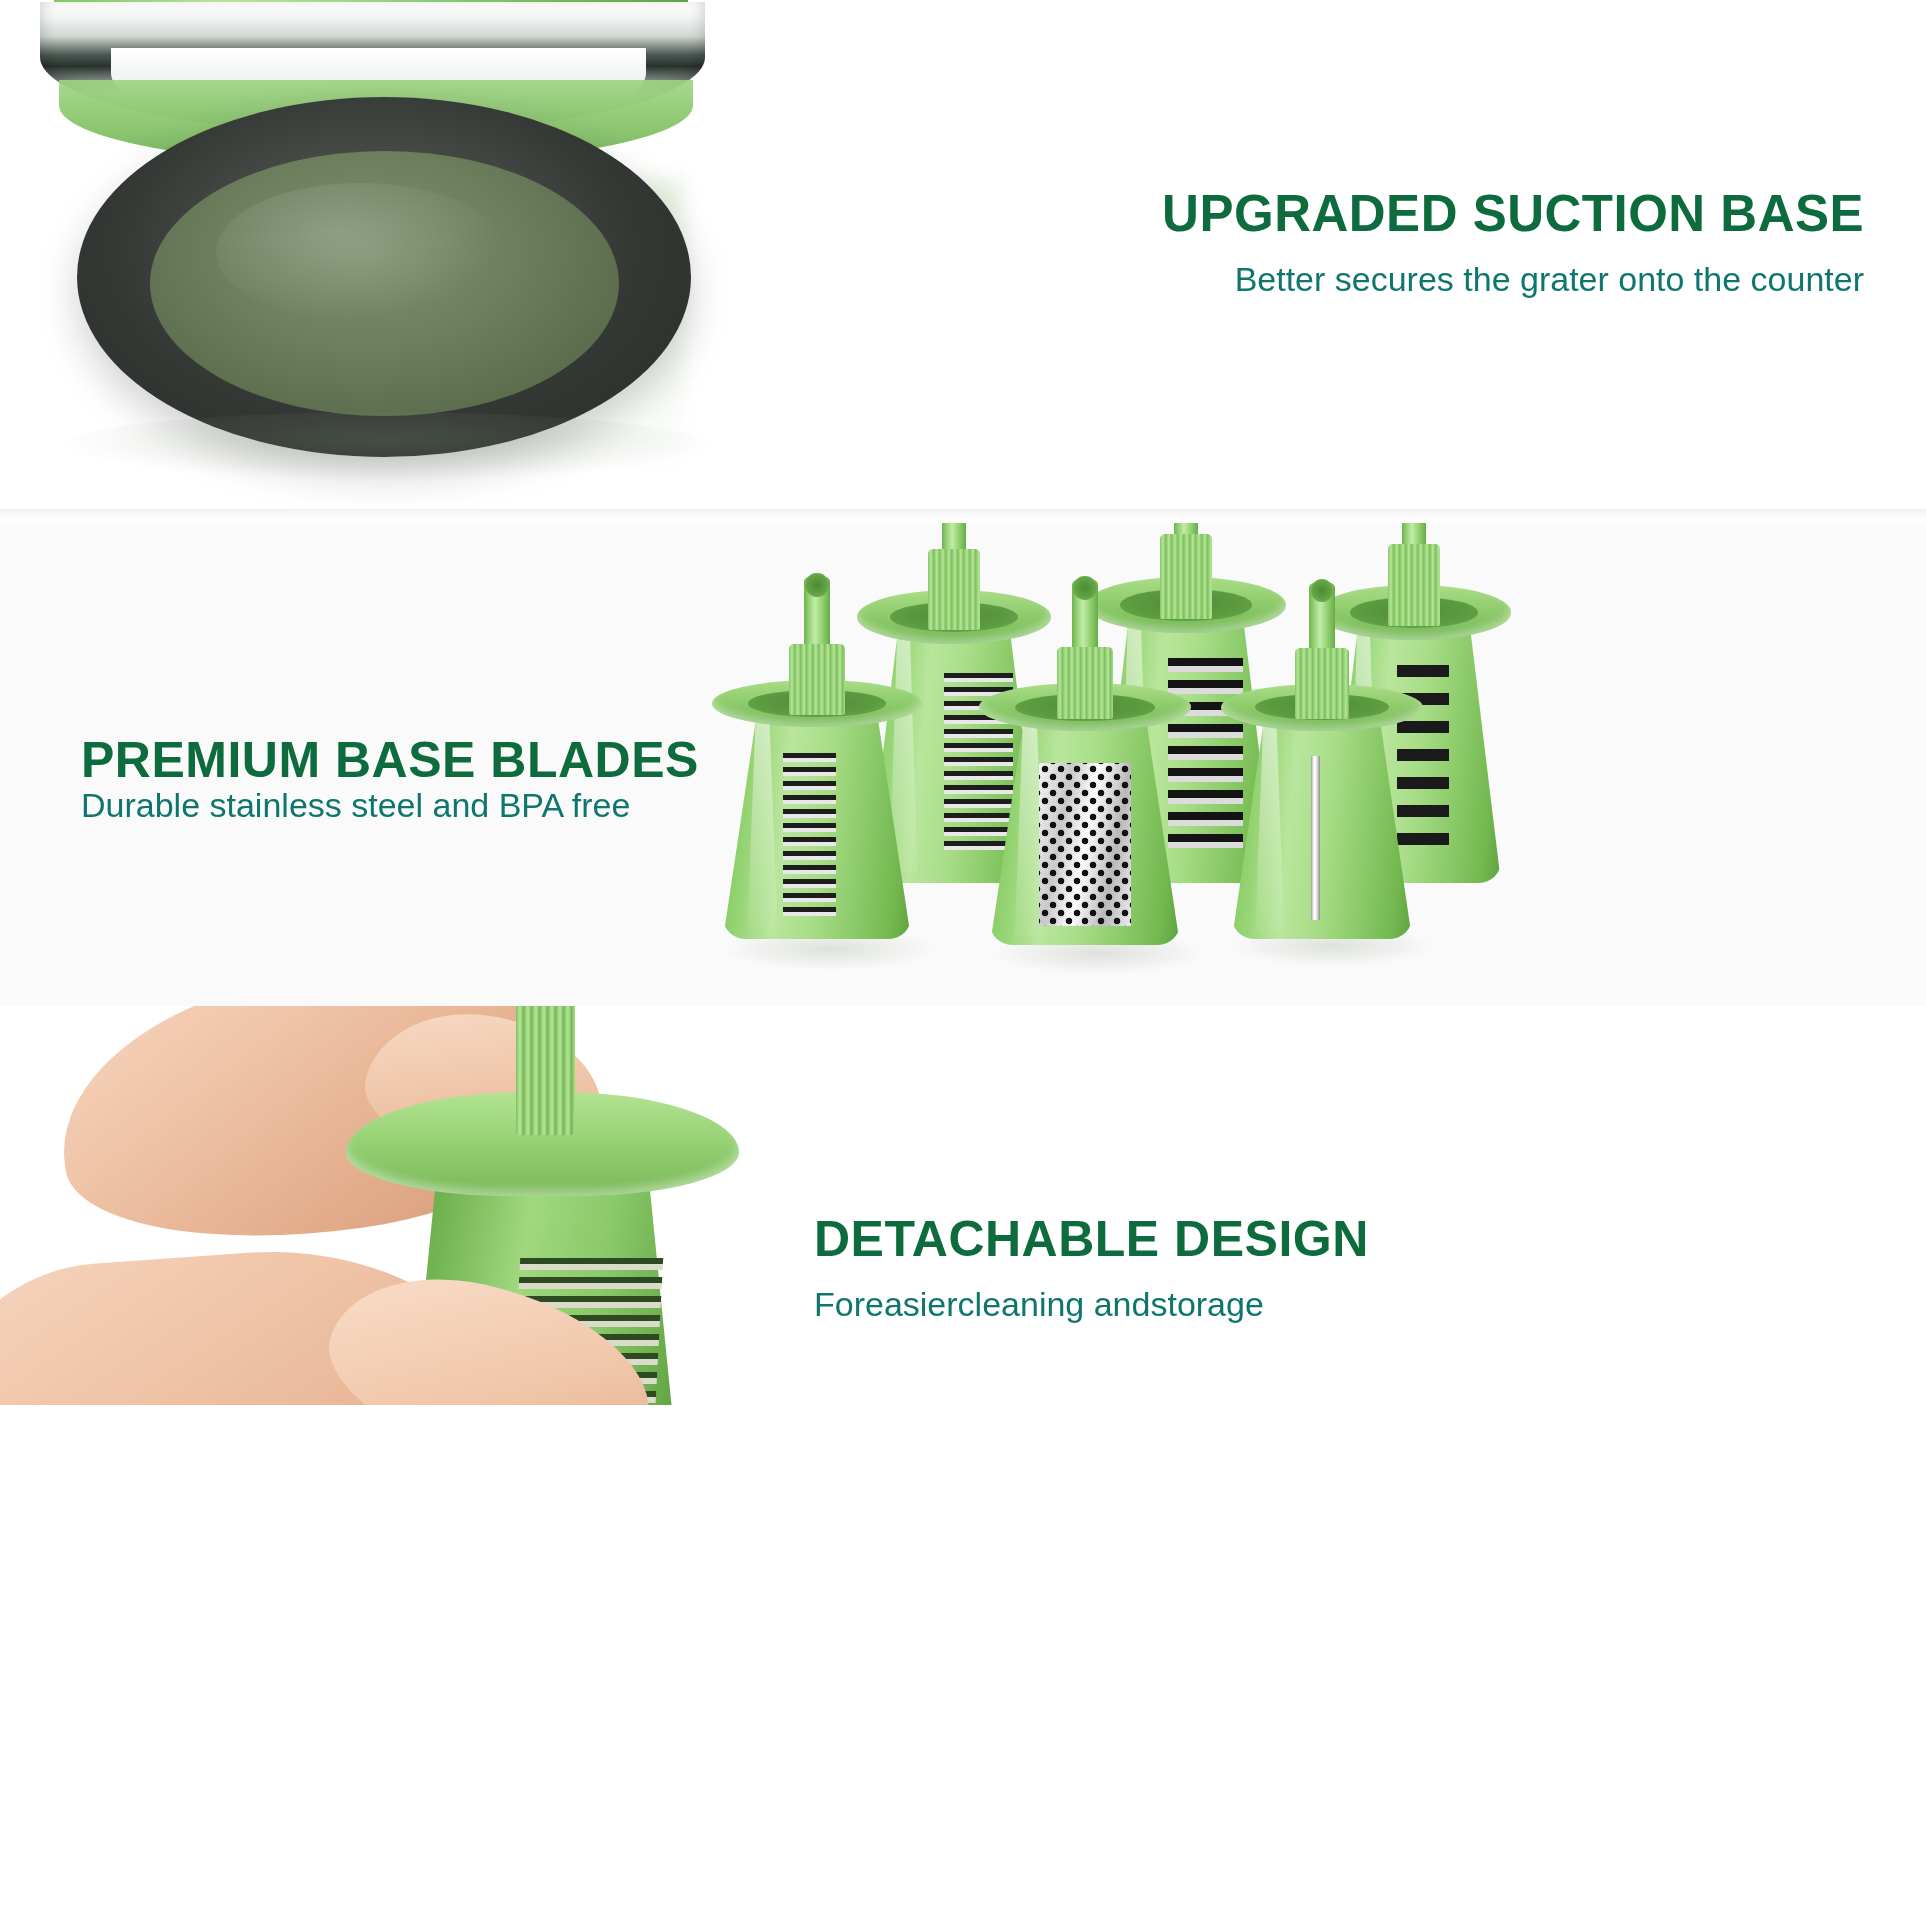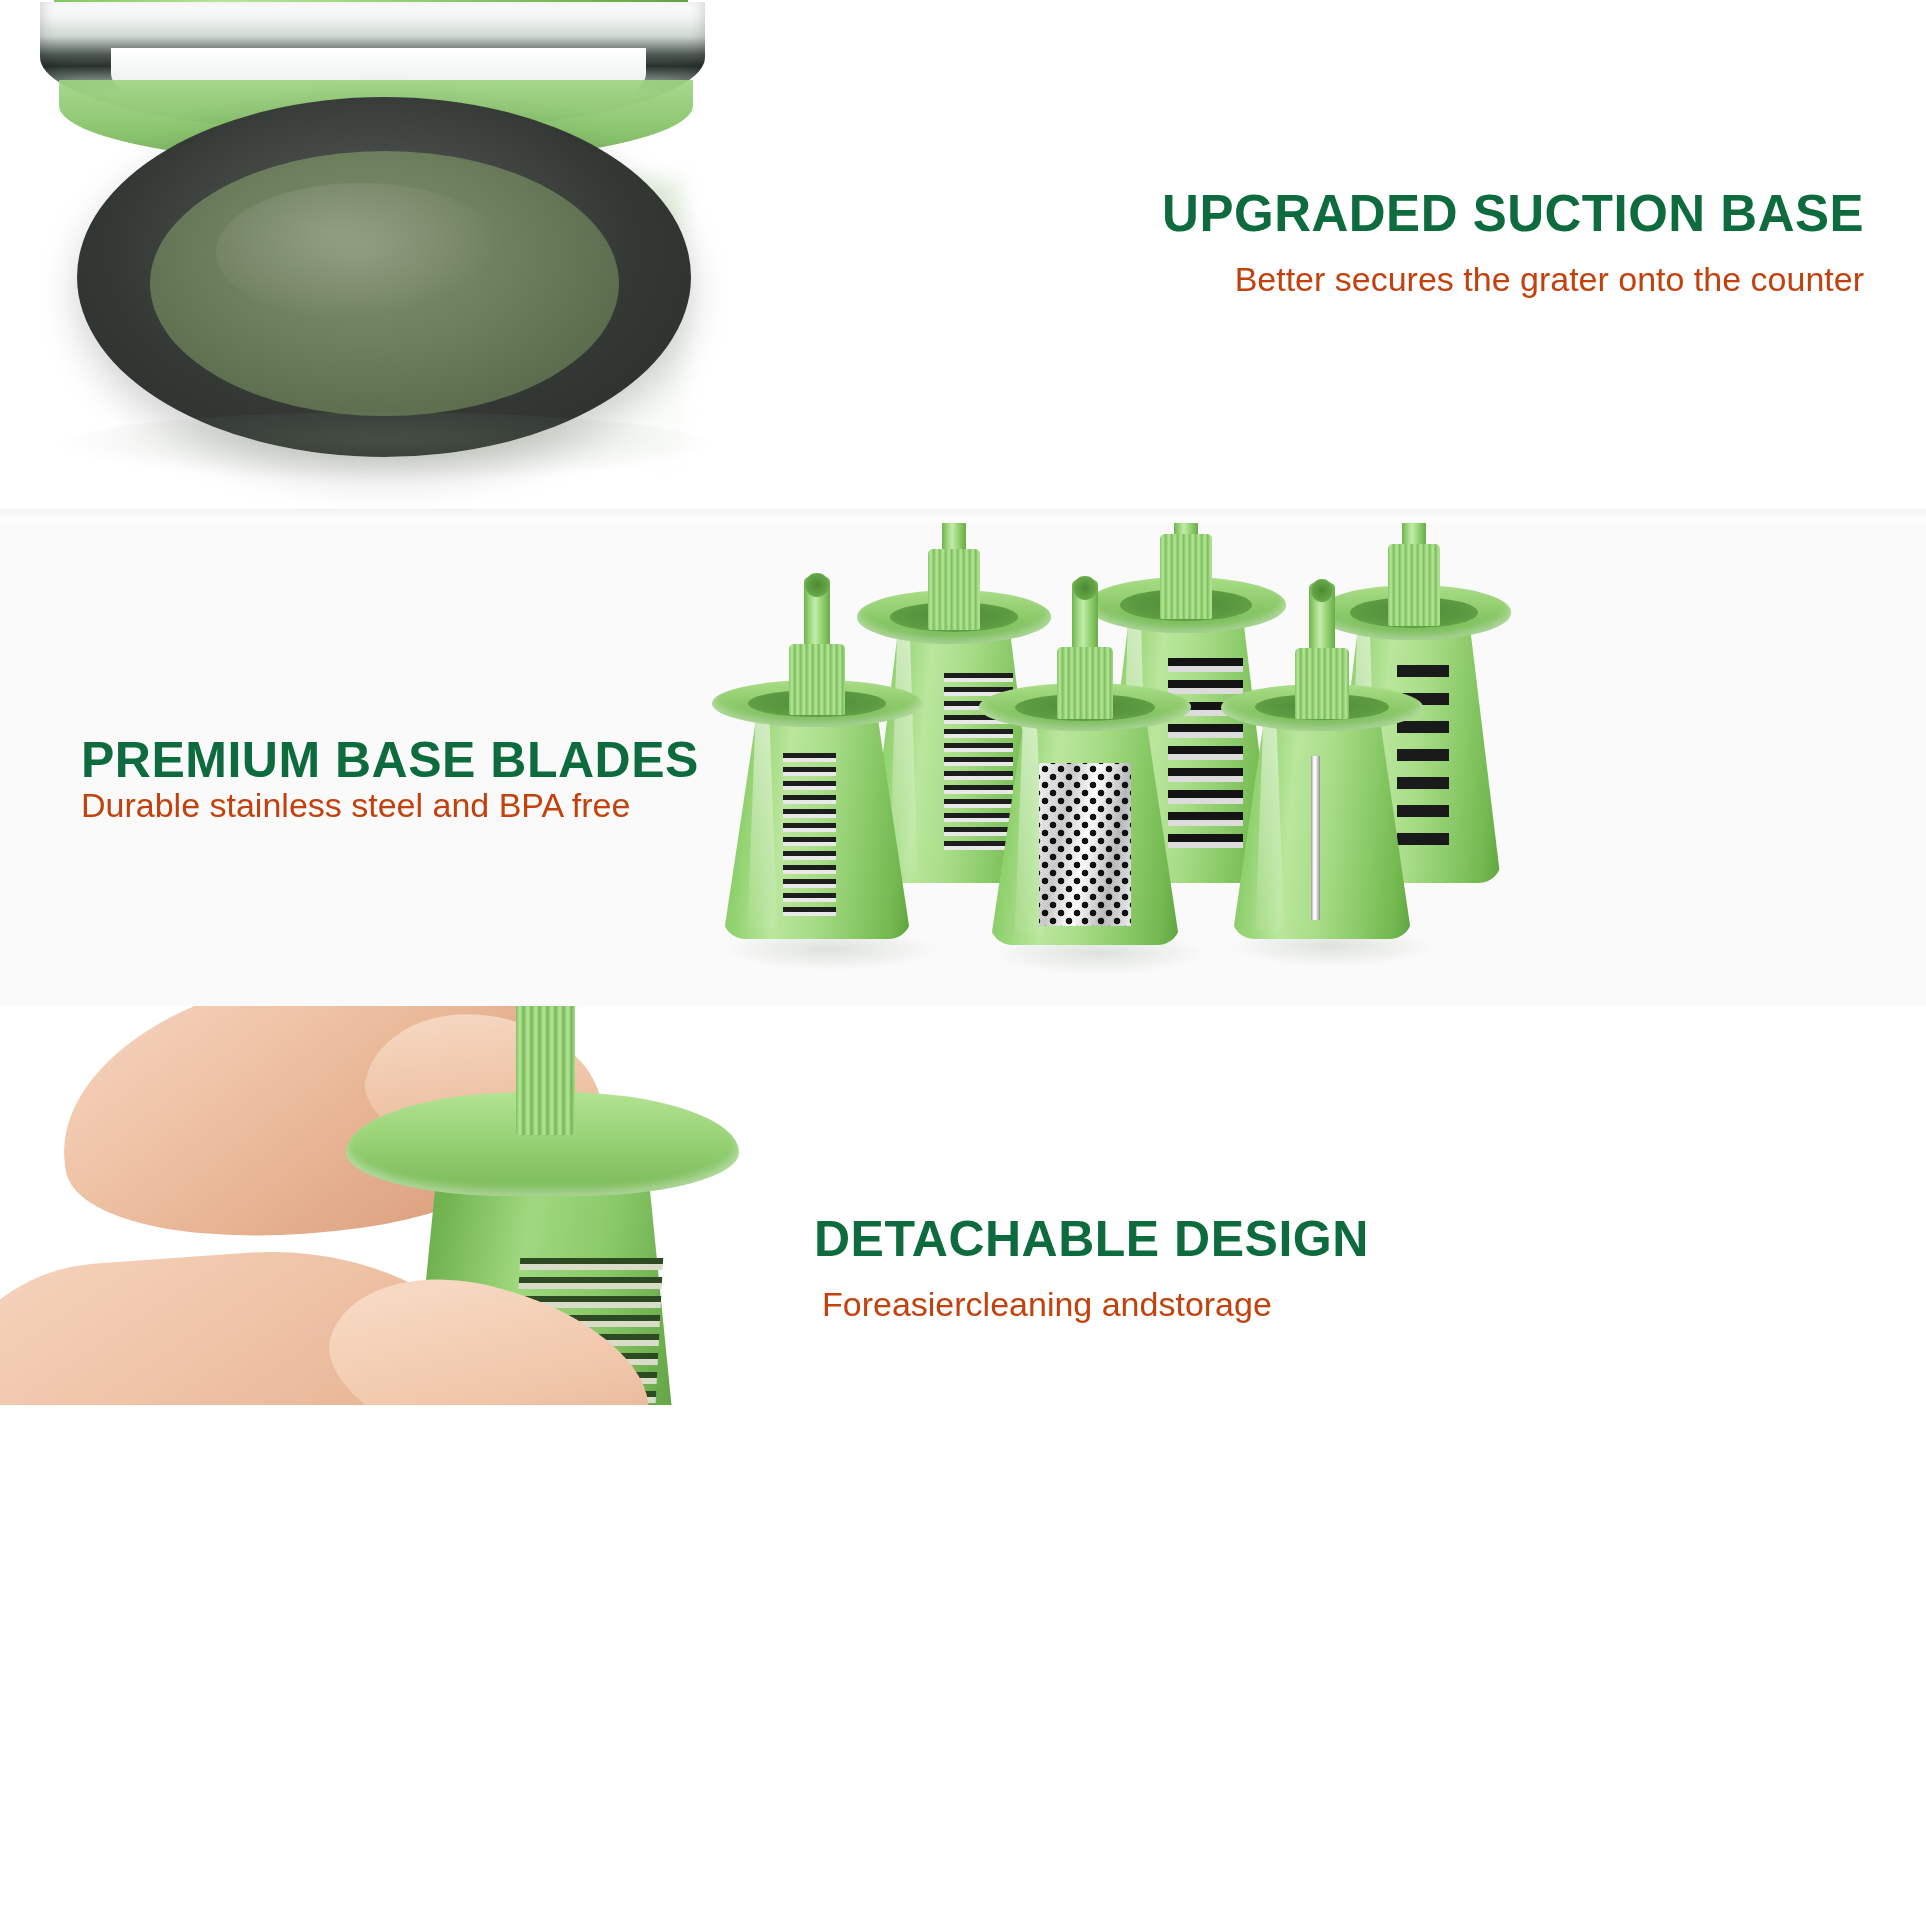--- a/index.html
+++ b/index.html
@@ -24,38 +24,38 @@
   .txt{position:absolute;}
   .headline{
     color:#0d6b3d;
     font-weight:700;
     letter-spacing:0.5px;
     line-height:1.0;
     white-space:nowrap;
     font-family:"Liberation Sans",sans-serif;
   }
   .subline{
-    color:#c2410c;
+    color:#0f766e;
     font-weight:400;
     line-height:1.2;
     white-space:nowrap;
     font-family:"Liberation Sans",sans-serif;
   }
 
   #txt-suction{right:63px;top:188px;text-align:right;}
   #txt-suction .headline{font-size:51px;}
   #txt-suction .subline{font-size:34px;margin-top:20px;}
 
   #txt-drums{left:81px;top:735px;text-align:left;}
   #txt-drums .headline{font-size:50px;}
   #txt-drums .subline{font-size:34px;}
 
   #txt-detach{left:814px;top:1238px;text-align:left;}
   #txt-detach .headline{font-size:50px;}
-  #txt-detach .subline{font-size:34px;margin-top:20px;margin-left:8px;}
+  #txt-detach .subline{font-size:34px;margin-top:20px;}
 
   
   #photo-suction{position:absolute;left:0;top:-69px;width:752px;height:594px;}
 
   
   .sb-body{
     position:absolute;left:54px;top:-198px;width:634px;height:396px;
     background:linear-gradient(100deg,
        #7cbf5c 0%, #8fcf6b 14%, #b6e499 30%,
        #a4da84 46%, #86c868 64%, #6fb44e 84%, #5f9f42 100%);

